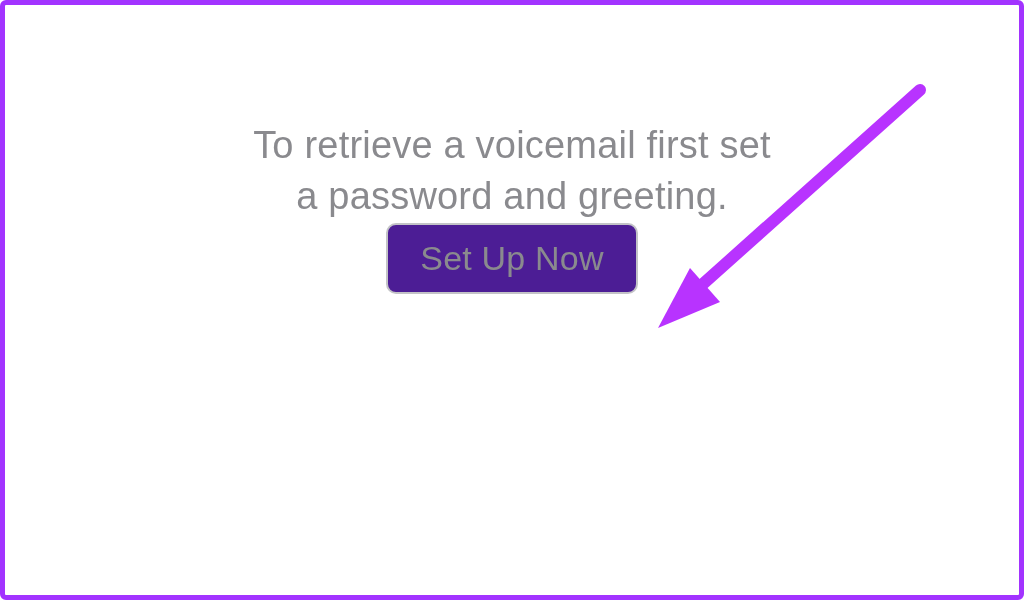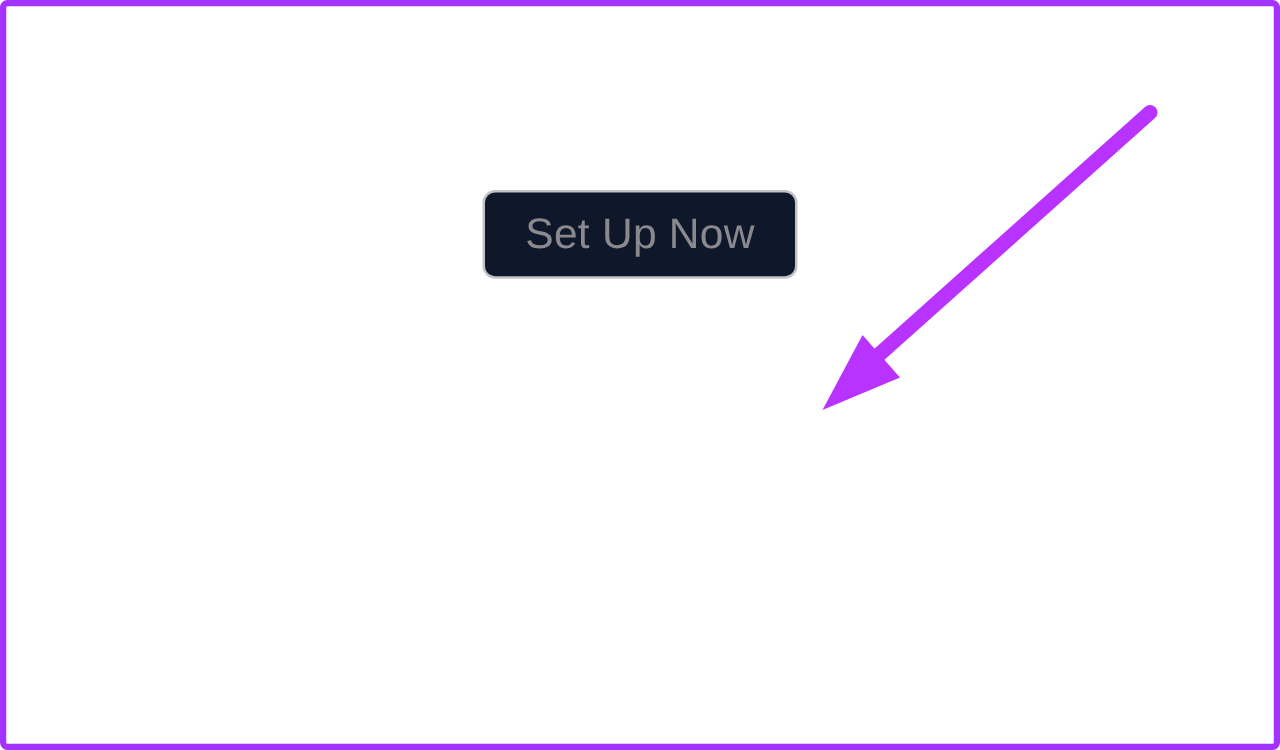--- a/index.html
+++ b/index.html
@@ -29,45 +29,45 @@
     .instruction {
       color: #8a8a8e;
       font-size: 38px;
       font-weight: 400;
       text-align: center;
       line-height: 1.35;
       max-width: 520px;
       letter-spacing: 0.2px;
     }
     .setup-button {
-      margin-top: 32px;
       padding: 14px 32px;
       font-size: 34px;
       font-weight: 400;
       color: #8a8a8e;
-      background: #0f172a;
+      background: #4c1d95;
       border: 2px solid #c3c3c7;
       border-radius: 10px;
       cursor: pointer;
       font-family: inherit;
       letter-spacing: 0.2px;
     }
     .arrow {
       position: absolute;
       top: 70px;
       left: 640px;
       pointer-events: none;
     }
   </style>
 </head>
 <body>
 
 <div class="frame"></div>
 
 <div class="content">
+  <p class="instruction">To retrieve a voicemail first set a password and greeting.</p>
 
   <button class="setup-button">Set Up Now</button>
 </div>
 
 <svg class="arrow" width="330" height="300">
   <defs>
     <marker id="arrowhead" markerWidth="12" markerHeight="12" refX="3" refY="6" orient="auto">
       <polygon points="0 0, 12 6, 0 12" fill="#b833ff"></polygon>
     </marker>
   </defs>

